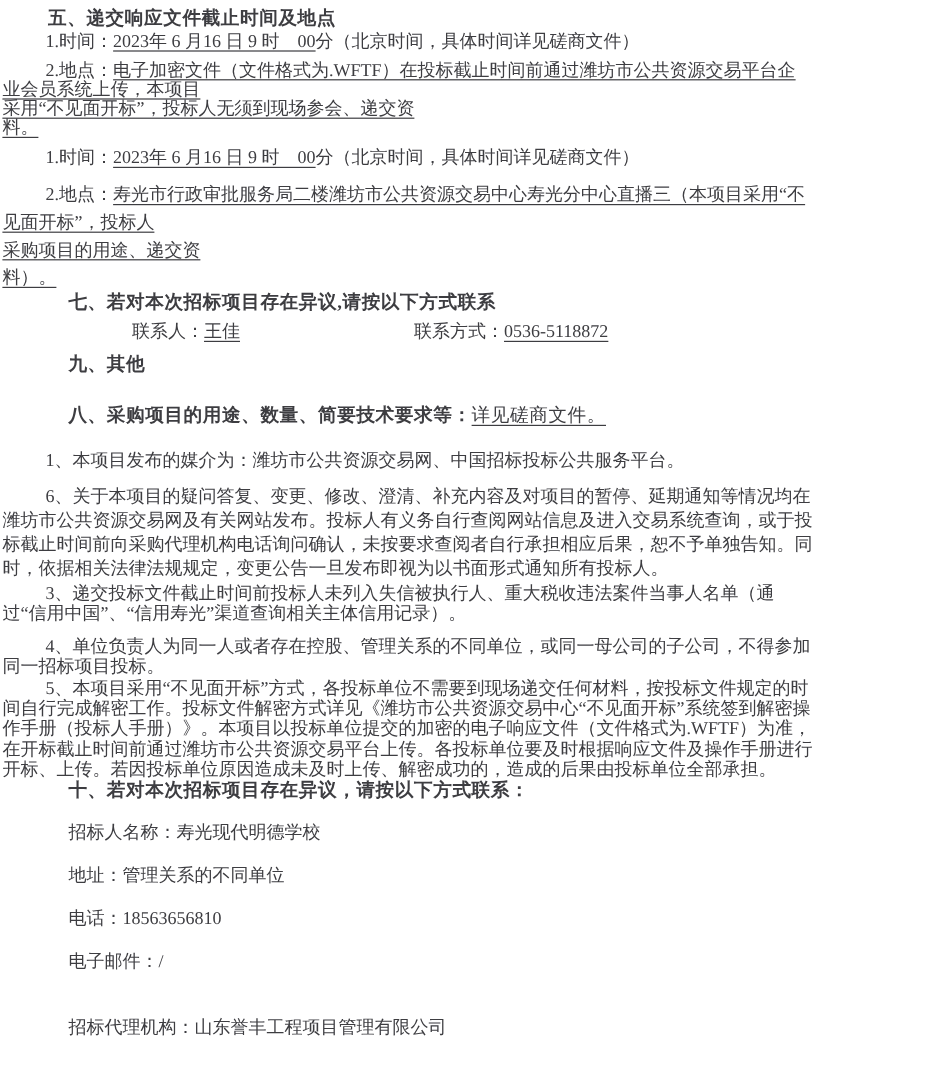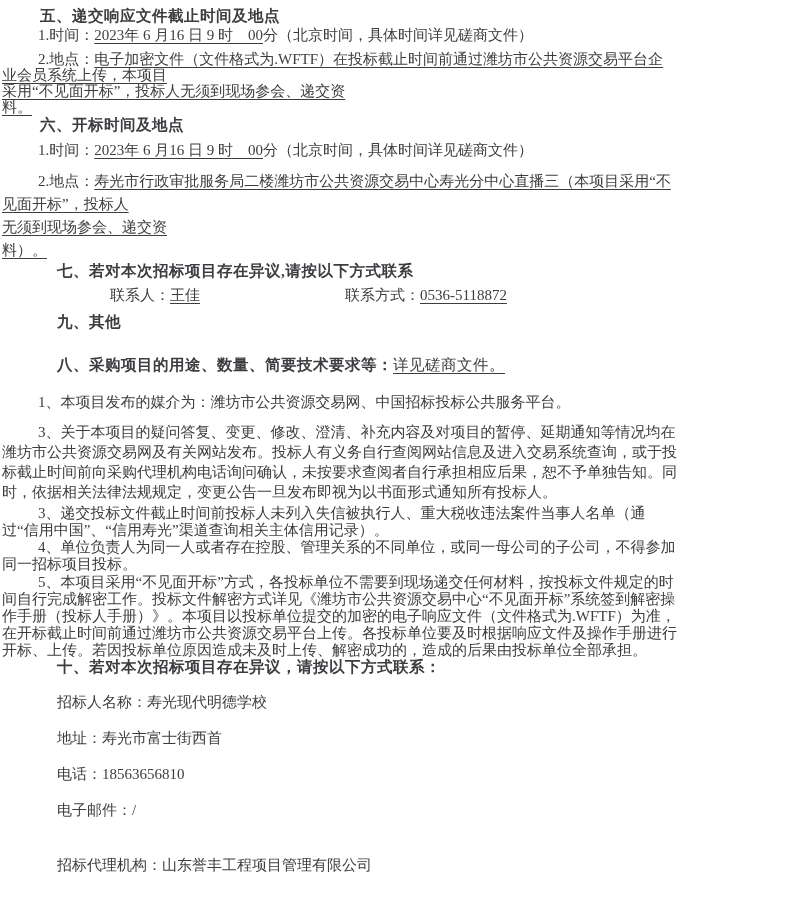--- a/index.html
+++ b/index.html
@@ -27,49 +27,48 @@
 <body>
 
 <div class="page">
 
   <h3 class="hd ind40" style="margin-top:8px">五、递交响应文件截止时间及地点</h3>
 
   <p class="bodyline" style="margin-top:3px"><span>1.时间：</span><span class="u">2023年 6 月16 日 9 时　00</span><span>分（北京时间，具体时间详见磋商文件）</span></p>
 
   <p class="bodyline" style="margin-top:8px"><span>2.地点：</span><span class="u">电子加密文件（文件格式为.WFTF）在投标截止时间前通过潍坊市公共资源交易平台企业会员系统上传，本项目</span><br><span class="u">采用“不见面开标”，投标人无须到现场参会、递交资</span><br><span class="u">料。</span></p>
 
-  <h3 class="hd ind40" style="margin-top:2px">六、开标时间及地点</h3>
 
   <p class="bodyline" style="margin-top:9px"><span>1.时间：</span><span class="u">2023年 6 月16 日 9 时　00</span><span>分（北京时间，具体时间详见磋商文件）</span></p>
 
-  <p class="bodyline lh23" style="margin-top:12px"><span>2.地点：</span><span class="u">寿光市行政审批服务局二楼潍坊市公共资源交易中心寿光分中心直播三（本项目采用“不见面开标”，投标人</span><br><span class="u">无须到现场参会、递交资</span><br><span class="u">料）。</span></p>
+  <p class="bodyline lh23" style="margin-top:12px"><span>2.地点：</span><span class="u">寿光市行政审批服务局二楼潍坊市公共资源交易中心寿光分中心直播三（本项目采用“不见面开标”，投标人</span><br><span class="u">采购项目的用途、递交资</span><br><span class="u">料）。</span></p>
 
   <h3 class="hd ind57" style="margin-top:1px">七、若对本次招标项目存在异议,请按以下方式联系</h3>
 
   <p class="contact-row" style="margin-top:8px"><span>联系人：</span><span class="u">王佳</span><span class="phone-label">联系方式：</span><span class="u">0536-5118872</span></p>
 
   <h3 class="hd ind57" style="margin-top:11px">九、其他</h3>
 
   <h3 class="hd ind57" style="margin-top:27px"><span>八、采购项目的用途、数量、简要技术要求等：</span><span class="u val">详见磋商文件。</span></h3>
 
   <p class="bodyline" style="margin-top:21px">1、本项目发布的媒介为：潍坊市公共资源交易网、中国招标投标公共服务平台。</p>
 
-  <p class="bodyline lh20" style="margin-top:12px">3、关于本项目的疑问答复、变更、修改、澄清、补充内容及对项目的暂停、延期通知等情况均在潍坊市公共资源交易网及有关网站发布。投标人有义务自行查阅网站信息及进入交易系统查询，或于投标截止时间前向采购代理机构电话询问确认，未按要求查阅者自行承担相应后果，恕不予单独告知。同时，依据相关法律法规规定，变更公告一旦发布即视为以书面形式通知所有投标人。</p>
+  <p class="bodyline lh20" style="margin-top:12px">6、关于本项目的疑问答复、变更、修改、澄清、补充内容及对项目的暂停、延期通知等情况均在潍坊市公共资源交易网及有关网站发布。投标人有义务自行查阅网站信息及进入交易系统查询，或于投标截止时间前向采购代理机构电话询问确认，未按要求查阅者自行承担相应后果，恕不予单独告知。同时，依据相关法律法规规定，变更公告一旦发布即视为以书面形式通知所有投标人。</p>
 
   <p class="bodyline lh17" style="margin-top:3px">3、递交投标文件截止时间前投标人未列入失信被执行人、重大税收违法案件当事人名单（通过“信用中国”、“信用寿光”渠道查询相关主体信用记录）。</p>
 
-  <p class="bodyline lh17" style="margin-top:0">4、单位负责人为同一人或者存在控股、管理关系的不同单位，或同一母公司的子公司，不得参加同一招标项目投标。</p>
+  <p class="bodyline lh17" style="margin-top:10px">4、单位负责人为同一人或者存在控股、管理关系的不同单位，或同一母公司的子公司，不得参加同一招标项目投标。</p>
 
   <p class="bodyline lh17" style="margin-top:1px">5、本项目采用“不见面开标”方式，各投标单位不需要到现场递交任何材料，按投标文件规定的时间自行完成解密工作。投标文件解密方式详见《潍坊市公共资源交易中心“不见面开标”系统签到解密操作手册（投标人手册）》。本项目以投标单位提交的加密的电子响应文件（文件格式为.WFTF）为准，在开标截止时间前通过潍坊市公共资源交易平台上传。各投标单位要及时根据响应文件及操作手册进行开标、上传。若因投标单位原因造成未及时上传、解密成功的，造成的后果由投标单位全部承担。</p>
 
   <h3 class="hd ind57" style="">十、若对本次招标项目存在异议，请按以下方式联系：</h3>
 
   <p class="ind57" style="margin-top:19px">招标人名称：寿光现代明德学校</p>
 
-  <p class="ind57" style="margin-top:20px">地址：寿光市富士街西首</p>
+  <p class="ind57" style="margin-top:20px">地址：管理关系的不同单位</p>
 
   <p class="ind57" style="margin-top:20px">电话：18563656810</p>
 
   <p class="ind57" style="margin-top:20px">电子邮件：/</p>
 
   <p class="ind57" style="margin-top:39px">招标代理机构：山东誉丰工程项目管理有限公司</p>
 
 </div>
 
 </body></html>

